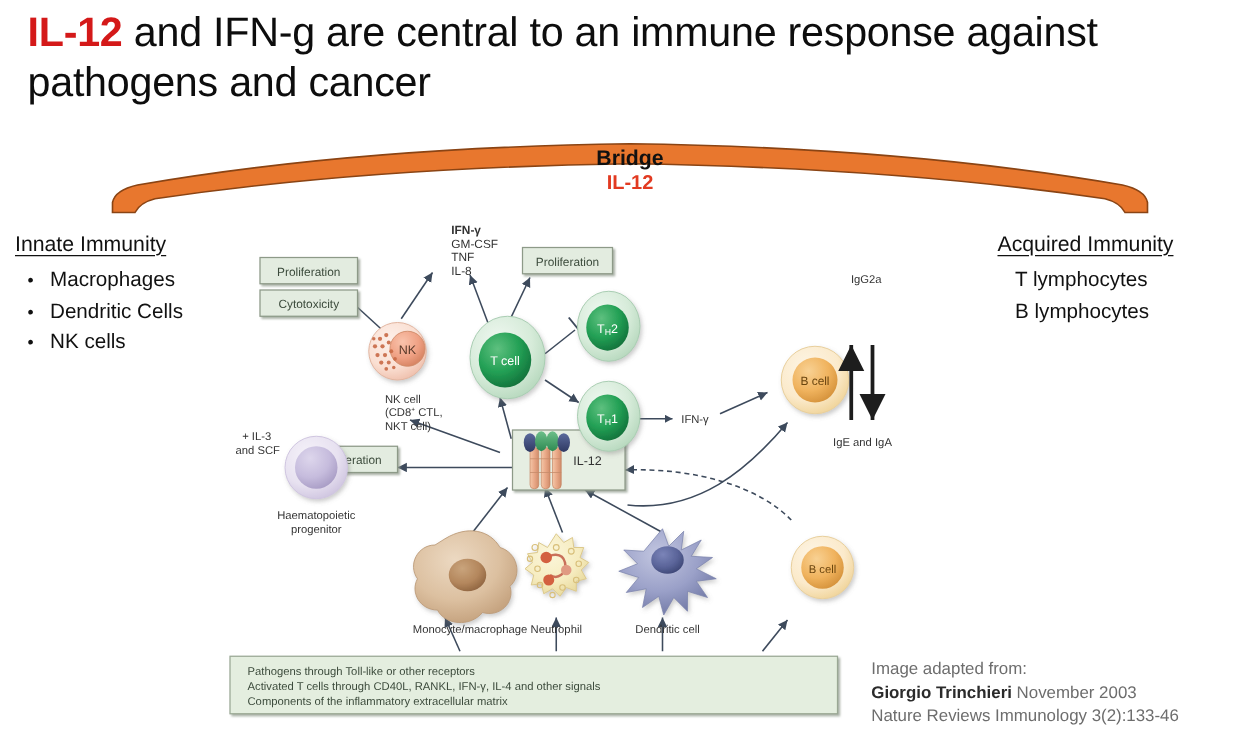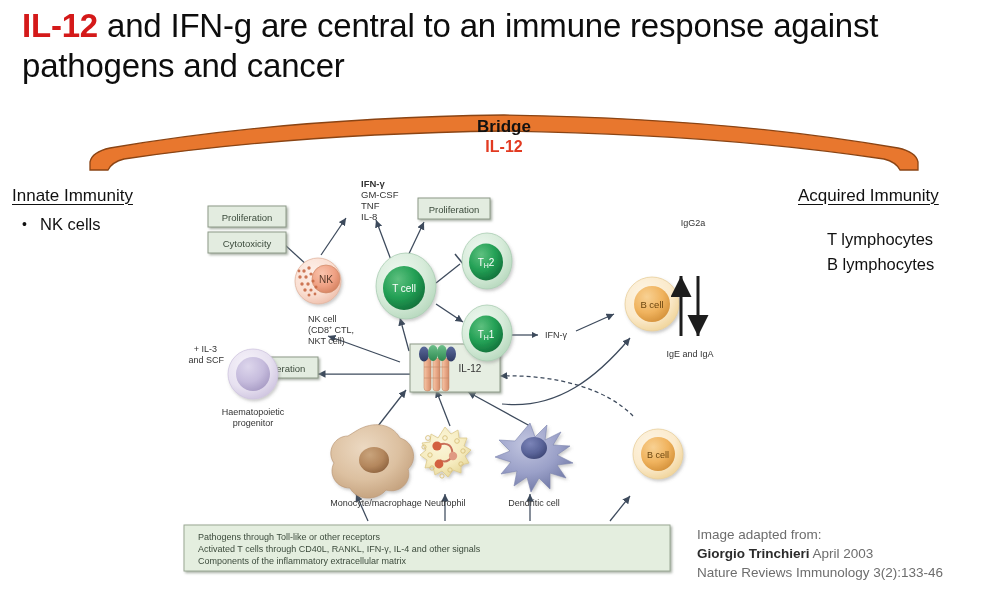--- a/index.html
+++ b/index.html
@@ -72,21 +72,21 @@
   #innate-list li { position: relative; white-space: nowrap; }
   #innate-list li::before {
     content: "\2022";
     position: absolute; left: -18px; top: 0;
     font-size: 14px; color: #111;
   }
 
   #acquired-list {
     position: absolute;
     left: 812px; top: 212px;
-    margin: 15px; padding: 0;
+    margin: 0; padding: 0;
     list-style: none;
     font-size: 16.5px;
     line-height: 24.5px;
     color: #111;
     white-space: nowrap;
   }
 
   
   #diagram {
     position: absolute;
@@ -118,20 +118,22 @@
     <path d="M 6 58 L 6 50 Q 8 40 26 36 Q 200 6 420 3 Q 640 6 814 36 Q 832 40 834 50 L 834 58 L 816 58 Q 812 50 800 47 Q 630 22 420 19 Q 210 22 40 47 Q 28 50 24 58 Z" fill="#E8772E" stroke="#8a4414" stroke-width="1.3"></path>
   </svg>
   <div id="bridge-labels">
     <div class="bridge-title">Bridge</div>
     <div class="bridge-sub">IL-12</div>
   </div>
 </div>
 
 <div id="innate-head" class="side-head">Innate Immunity</div>
 <ul id="innate-list">
+  <li>Macrophages</li>
+  <li>Dendritic Cells</li>
   <li>NK cells</li>
 </ul>
 
 <div id="acquired-head" class="side-head">Acquired Immunity</div>
 <ul id="acquired-list">
   <li>T lymphocytes</li>
   <li>B lymphocytes</li>
 </ul>
 
 <div id="diagram">
@@ -431,15 +433,15 @@
     <rect x="6" y="349" width="486" height="46" fill="#e4eedf" stroke="#9aa894" stroke-width="1" filter="url(#bxshadow)"></rect>
     <text x="20" y="364" font-family="'Liberation Sans',sans-serif" font-size="9" fill="#3b4a3b">Pathogens through Toll-like or other receptors</text>
     <text x="20" y="376" font-family="'Liberation Sans',sans-serif" font-size="9" fill="#3b4a3b">Activated T cells through CD40L, RANKL, IFN-γ, IL-4 and other signals</text>
     <text x="20" y="388" font-family="'Liberation Sans',sans-serif" font-size="9" fill="#3b4a3b">Components of the inflammatory extracellular matrix</text>
   </g>
 </svg>
 </div>
 
 <div id="citation">
   <div class="line">Image adapted from:</div>
-  <div class="line"><span class="strong">Giorgio Trinchieri</span><span> April 2003</span></div>
+  <div class="line"><span class="strong">Giorgio Trinchieri</span><span> November 2003</span></div>
   <div class="line">Nature Reviews Immunology 3(2):133-46</div>
 </div>
 
 </body></html>

